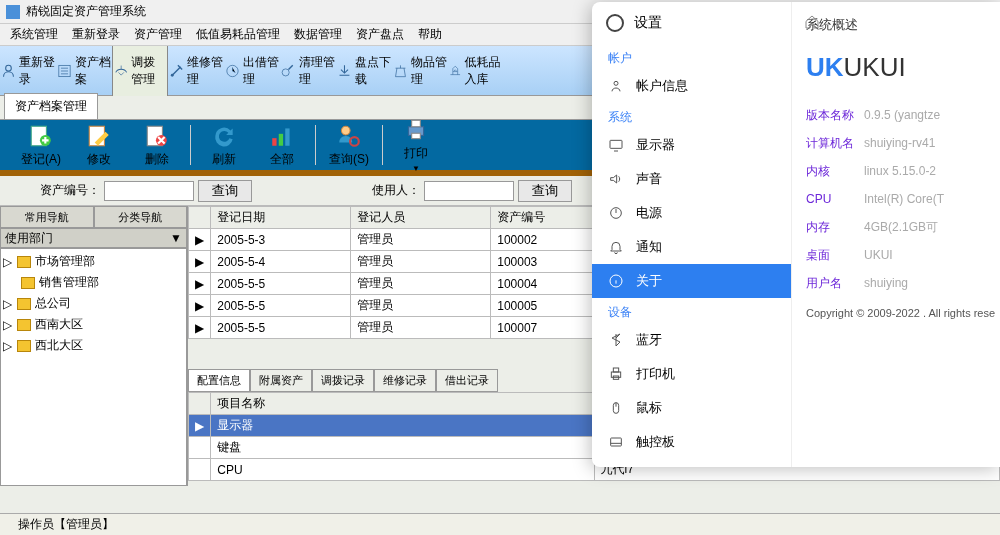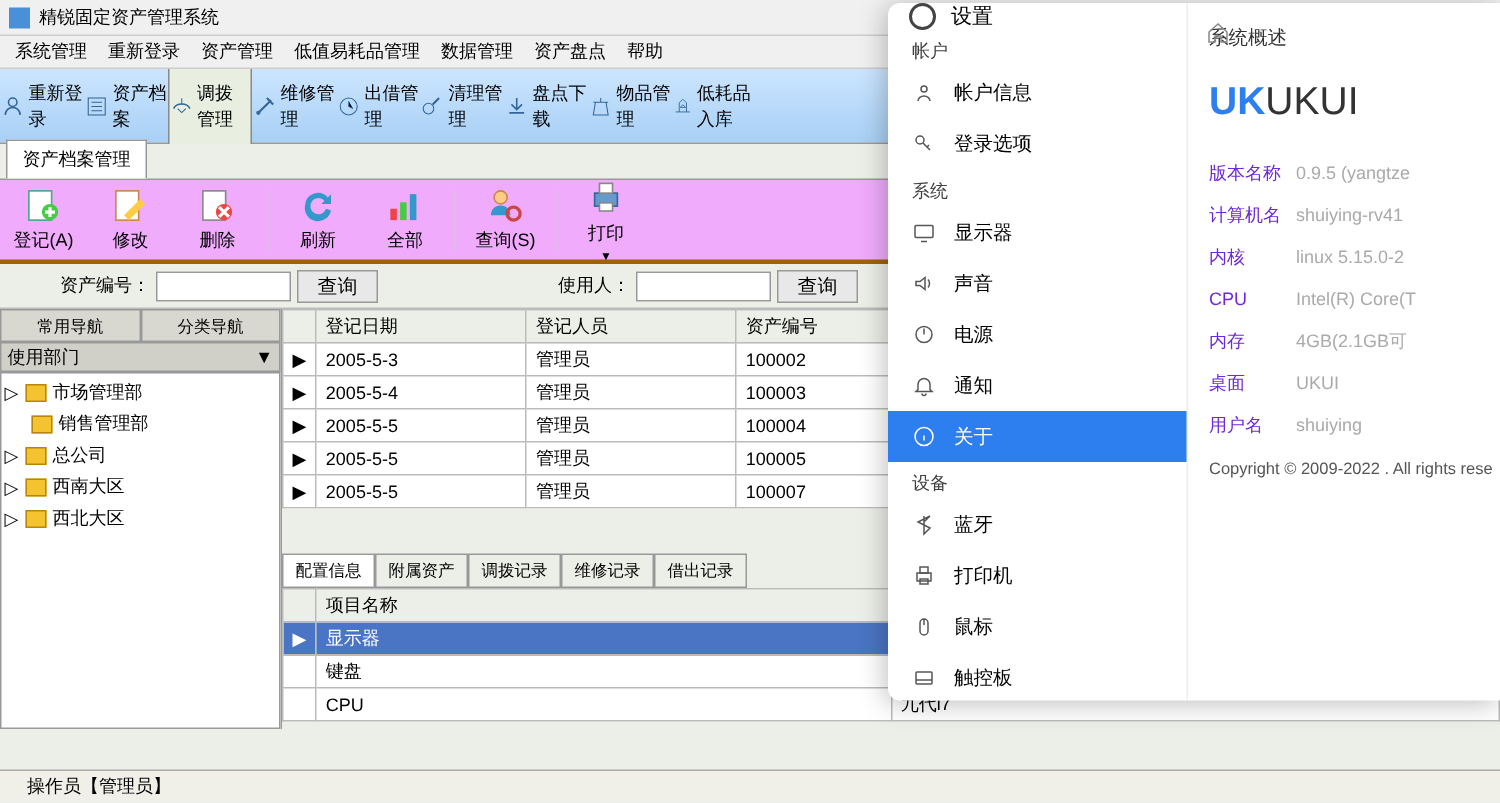--- a/index.html
+++ b/index.html
@@ -7,21 +7,21 @@
 .titlebar { height: 24px; background: #f0f0f0; display: flex; align-items: center; padding: 0 6px; gap: 6px; border-bottom: 1px solid #ccc; }
 .titlebar .appicon { width: 14px; height: 14px; background: #4a90d9; }
 .menubar { height: 22px; background: #f0f0f0; display: flex; align-items: flex-start; padding: 0 4px; gap: 2px; border-bottom: 1px solid #ccc; }
 .menubar span { padding: 2px 6px; cursor: default; }
 .toolbar { height: 50px; background: linear-gradient(#cce5ff, #a8d0f5); display: flex; align-items: center; border-bottom: 1px solid #999; }
 .toolbtn { display: flex; flex-direction: row; align-items: center; justify-content: center; width: 56px; height: 50px; font-size: 12px; gap: 2px; }
 .toolbtn.active { background: #e8eee0; border-left: 1px solid #888; border-right: 1px solid #888; }
 .toolbtn svg { width: 22px; height: 22px; }
 .tabstrip { height: 24px; background: #eceee8; display: flex; align-items: flex-end; border-bottom: 1px solid #999; padding-left: 4px; }
 .tab { background: #fff; border: 1px solid #999; border-bottom: none; padding: 4px 10px; font-size: 12px; }
-.subtools { height: 56px; background: #f0abfc; display: flex; align-items: center; border-bottom: 3px solid #a16207; padding: 0 0; }
+.subtools { height: 56px; background: #0369a1; display: flex; align-items: center; border-bottom: 6px solid #a16207; padding: 0 12px; }
 .subbtn { display: flex; flex-direction: column; align-items: center; width: 58px; gap: 2px; font-size: 12px; }
 .subbtn svg { width: 26px; height: 26px; }
 .subsep { width: 1px; height: 40px; background: #ccc; margin: 0 4px; }
 .searchrow { height: 30px; display: flex; align-items: center; gap: 4px; border-bottom: 1px solid #bbb; padding: 0 40px; }
 .searchrow .lbl { width: 60px; text-align: right; }
 .searchrow input { width: 90px; height: 20px; border: 1px solid #999; background: #fff; }
 .searchrow button { width: 54px; height: 22px; background: #e8e8e8; border: 1px solid #999; }
 .body { display: flex; height: 280px; }
 .left { width: 188px; border-right: 1px solid #999; display: flex; flex-direction: column; }
 .lefttabs { display: flex; height: 22px; }
@@ -40,21 +40,21 @@
 .detailtabs { display: flex; }
 .dtab { border: 1px solid #999; padding: 3px 8px; background: #eceee8; font-size: 11px; }
 .dtab.on { background: #fff; }
 .detail-grid { border-top: none; }
 tr.selected td { background: #4a75c4; color: #fff; }
 
 .settings { position: absolute; top: 2px; left: 592px; width: 408px; height: 465px; background: #fff; box-shadow: -2px 2px 18px rgba(0,0,0,.25); border-radius: 8px 0 0 8px; display: flex; overflow: hidden; }
 .setleft { width: 200px; border-right: 1px solid #eee; display: flex; flex-direction: column; }
 .sethdr { height: 42px; display: flex; align-items: center; gap: 10px; padding: 0 14px; font-size: 14px; }
 .sethdr .gear { width: 18px; height: 18px; border: 2px solid #444; border-radius: 50%; position: relative; }
-.setgroup { padding: 6px 16px 2px; color: #404040; font-size: 12px; }
+.setgroup { padding: 6px 16px 2px; color: #3b82f6; font-size: 12px; }
 .setitem { height: 34px; display: flex; align-items: center; gap: 12px; padding: 0 16px; font-size: 13px; color: #000000; }
 .setitem svg { width: 16px; height: 16px; stroke: #555; fill: none; stroke-width: 1.5; }
 .setitem.active { background: #2d7ff0; color: #ffffff; }
 .setitem.active svg { stroke: #fff; }
 .setright { flex: 1; padding: 14px 0 14px 14px; }
 .setright h3 { font-size: 13px; font-weight: normal; color: #333; margin-bottom: 18px; }
 .logo { font-size: 26px; font-weight: bold; color: #2d7ff0; margin-bottom: 18px; }
 .logo .thin { color: #333; font-weight: 300; }
 .kv { display: flex; height: 28px; align-items: center; font-size: 12px; }
 .kv .k { width: 58px; color: #6d28d9; }
@@ -363,27 +363,20 @@
     </div>
     <div id="setgroups">
         <div class="setgroup">帐户</div>
         <div class="setitem">
           <svg viewBox="0 0 24 24">
             <circle cx="12" cy="8" r="3"></circle>
             <path d="M6 20c0-3 3-5 6-5s6 2 6 5"></path>
           </svg>
           <span>帐户信息</span>
         </div>
-        <div class="setitem">
-          <svg viewBox="0 0 24 24">
-            <circle cx="8" cy="8" r="4"></circle>
-            <path d="M11 11l7 7M15 15l2-2"></path>
-          </svg>
-          <span>登录选项</span>
-        </div>
         <div class="setgroup">系统</div>
         <div class="setitem">
           <svg viewBox="0 0 24 24">
             <rect x="3" y="5" width="18" height="12" rx="1"></rect>
             <path d="M9 21h6"></path>
           </svg>
           <span>显示器</span>
         </div>
         <div class="setitem">
           <svg viewBox="0 0 24 24">

